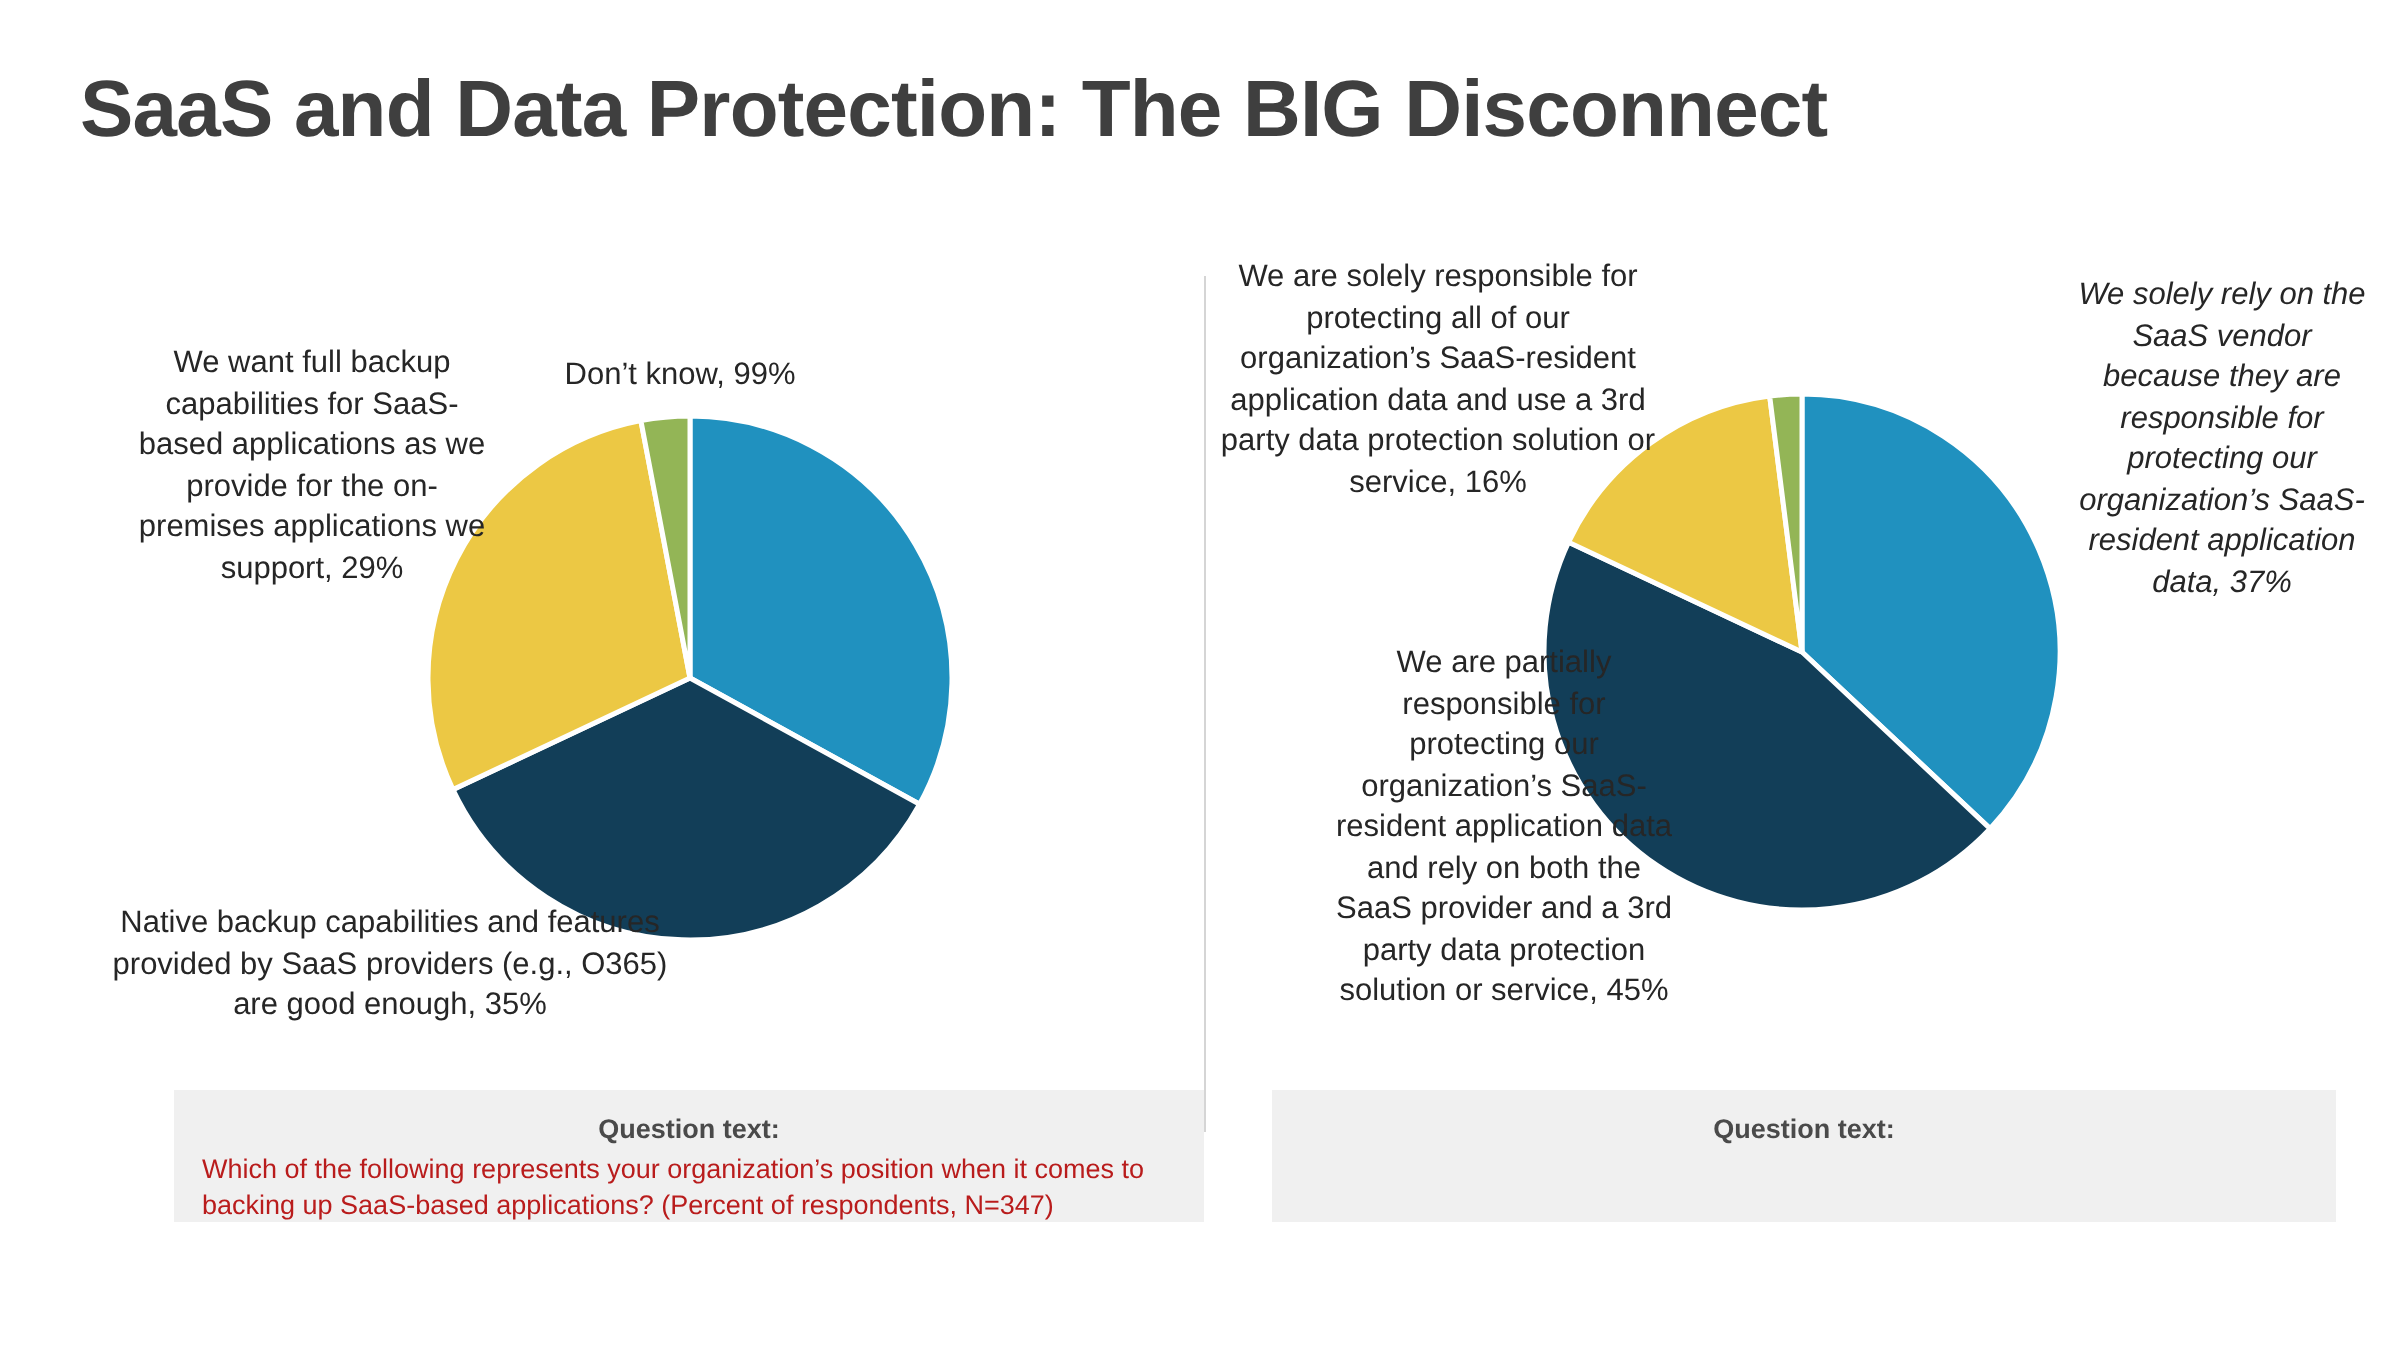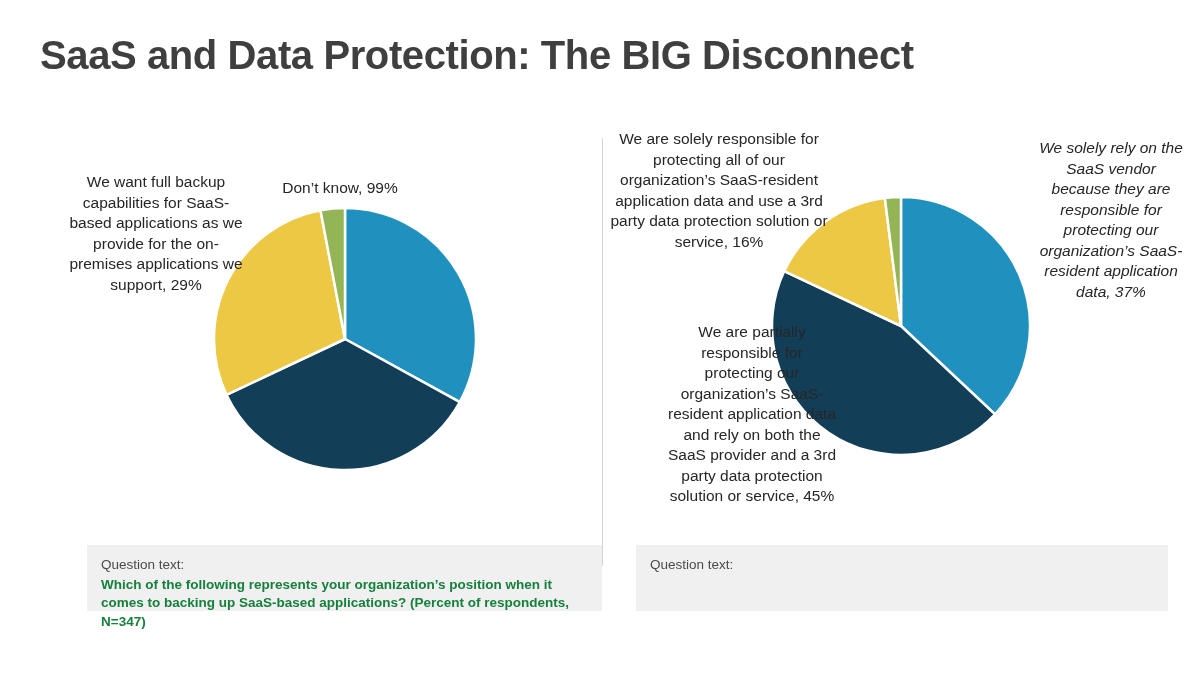--- a/index.html
+++ b/index.html
@@ -85,29 +85,29 @@
     background: #f0f0f0;
     padding: 11px 14px 13px 14px;
     box-sizing: border-box;
     font-size: 13.5px;
     line-height: 18.5px;
     font-family: "Liberation Sans", sans-serif;
   }
   .qbox-left  { left: 38px;  top: 545px; width: 515px; height: 66px; }
   .qbox-right { left: 636px; top: 545px; width: 532px; height: 66px; }
   .qbox-title {
-    font-weight: normal;
+    font-weight: bold;
     color: #4a4a4a;
     display: block;
     margin-bottom: 1px;
+    text-align: center;
   }
   .qbox-body {
-    color: #15803d;
+    color: #b91c1c;
     display: block;
-    font-weight: bold;
   }
 </style>
 </head>
 <body>
 
 <div id="page-root">
 
   <div class="page-title">SaaS and Data Protection: The BIG Disconnect</div>
 
   <div class="divider"></div>
@@ -118,20 +118,21 @@
       <svg id="pie-left" width="262" height="262" viewBox="0 0 262 262">
           <path d="M 131 131 L 131 0 A 131 131 0 0 1 245.7961750857461 194.10973130732472 Z" fill="#2091bf" stroke="#ffffff" stroke-width="2.5"></path>
           <path d="M 131 131 L 245.7961750857461 194.10973130732472 A 131 131 0 0 1 12.46765612695144 186.7770871950245 Z" fill="#123e58" stroke="#ffffff" stroke-width="2.5"></path>
           <path d="M 131 131 L 12.46765612695144 186.7770871950245 A 131 131 0 0 1 106.45304778926996 2.32037015454182 Z" fill="#ecc844" stroke="#ffffff" stroke-width="2.5"></path>
           <path d="M 131 131 L 106.45304778926996 2.32037015454182 A 131 131 0 0 1 130.99999999999997 0 Z" fill="#93b556" stroke="#ffffff" stroke-width="2.5"></path>
         </svg>
     </div>
 
     <div class="callout lbl-l-yellow">We want full backup capabilities for SaaS-based applications as we provide for the on-premises applications we support, 29%</div>
     <div class="callout lbl-l-green">Don’t know, 99%</div>
+    <div class="callout lbl-l-navy">Native backup capabilities and features provided by SaaS providers (e.g., O365) are good enough, 35%</div>
 
     <div class="qbox qbox-left">
       <span class="qbox-title">Question text:</span>
       <span class="qbox-body">Which of the following represents your organization’s position when it comes to backing up SaaS-based applications? (Percent of respondents, N=347)</span>
     </div>
   </div>
 
   <div class="panel panel-right" style="left:0; width:1200px;">
 
     <div class="pie-wrap" style="left:772px; top:197px; width:258px; height:258px;">

